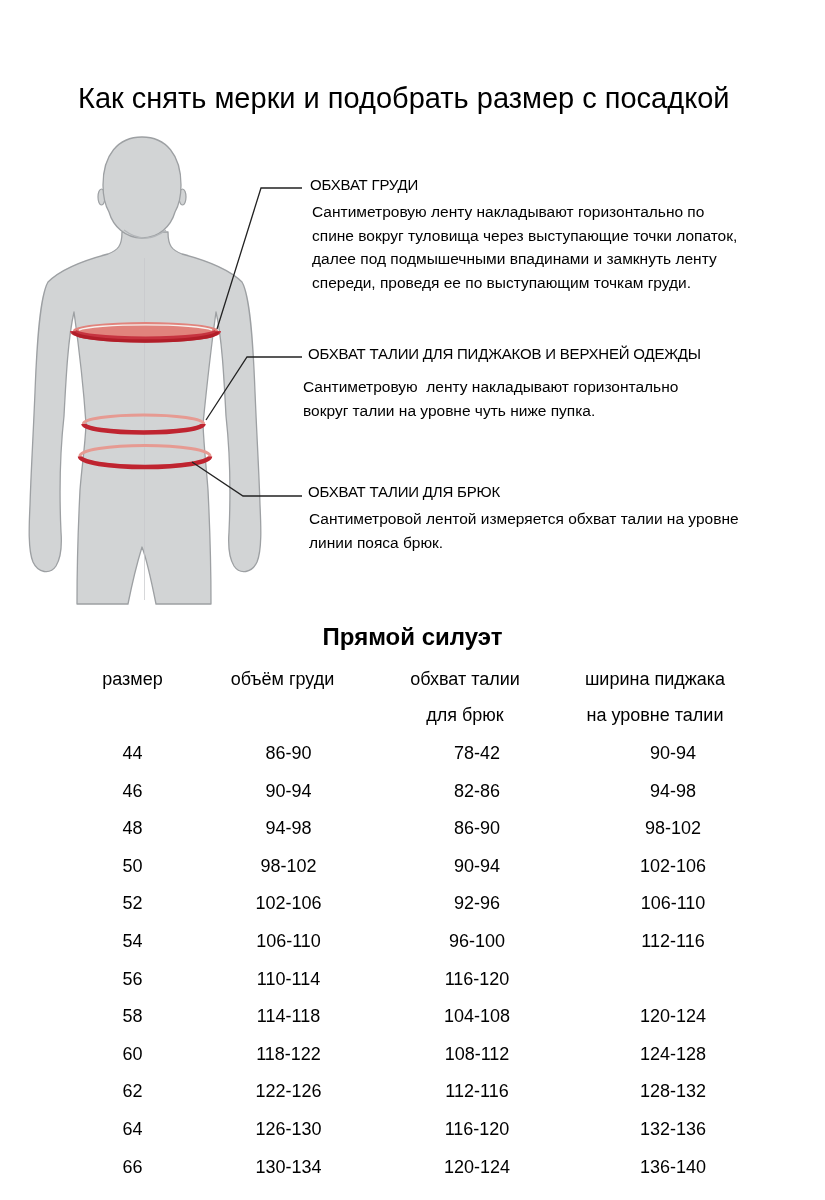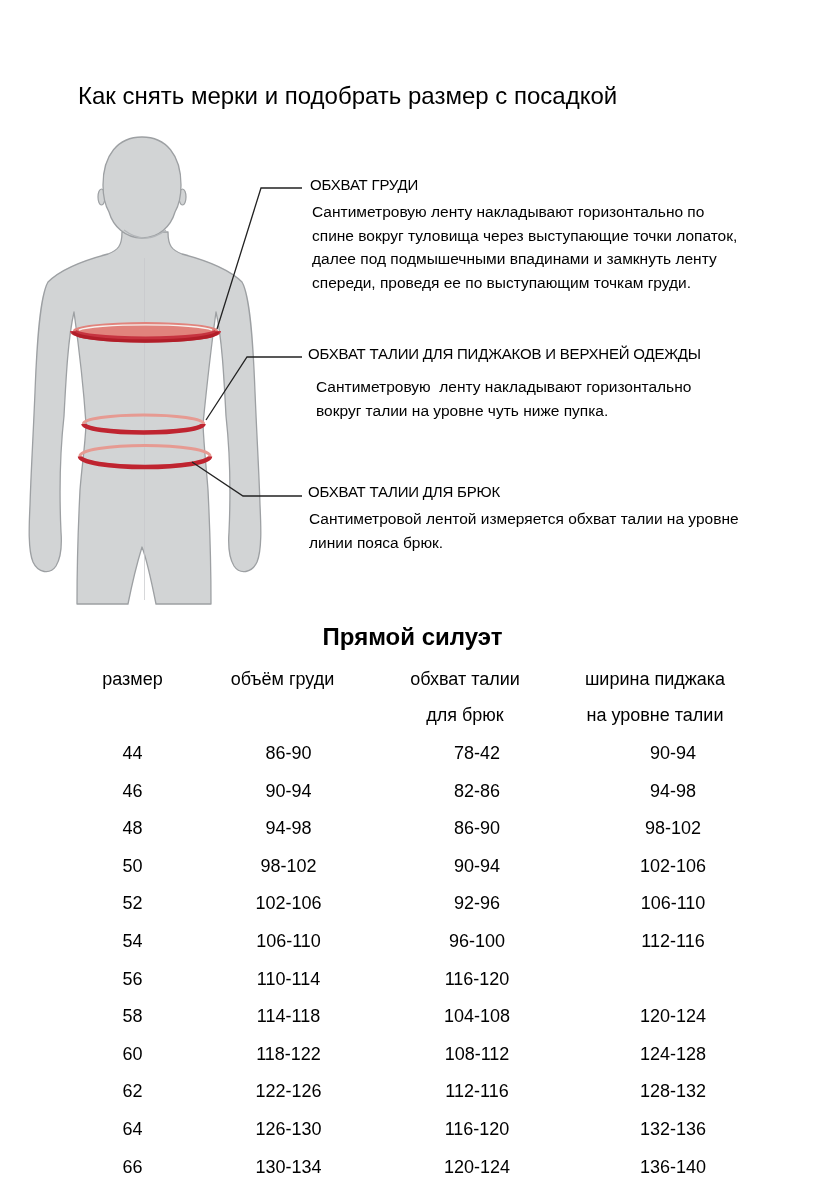--- a/index.html
+++ b/index.html
@@ -9,21 +9,21 @@
     height:1200px;
     background:#ffffff;
     font-family:"Liberation Sans", sans-serif;
     color:#000;
     overflow:hidden;
   }
   .title{
     position:absolute;
     left:78px; top:84px;
     margin:0;
-    font-size:24px;
+    font-size:29px;
     font-weight:400;
     line-height:1;
     white-space:nowrap;
   }
   .figure-svg{
     position:absolute;
     left:0; top:130px;
   }
   .sec-heading{
     position:absolute;
@@ -35,21 +35,21 @@
   }
   .sec-body{
     position:absolute;
     font-size:15.5px;
     line-height:23.5px;
   }
   .sec-line{white-space:pre;}
   .h1pos{left:310px; top:177px;}
   .b1pos{left:312px; top:200px;}
   .h2pos{left:308px; top:346px;}
-  .b2pos{left:316px; top:375px;}
+  .b2pos{left:303px; top:375px;}
   .h3pos{left:308px; top:484px;}
   .b3pos{left:309px; top:507px;}
   .tbl-title{
     position:absolute;
     left:0; top:625px;
     width:825px;
     text-align:center;
     font-size:24px;
     font-weight:700;
     line-height:1;

